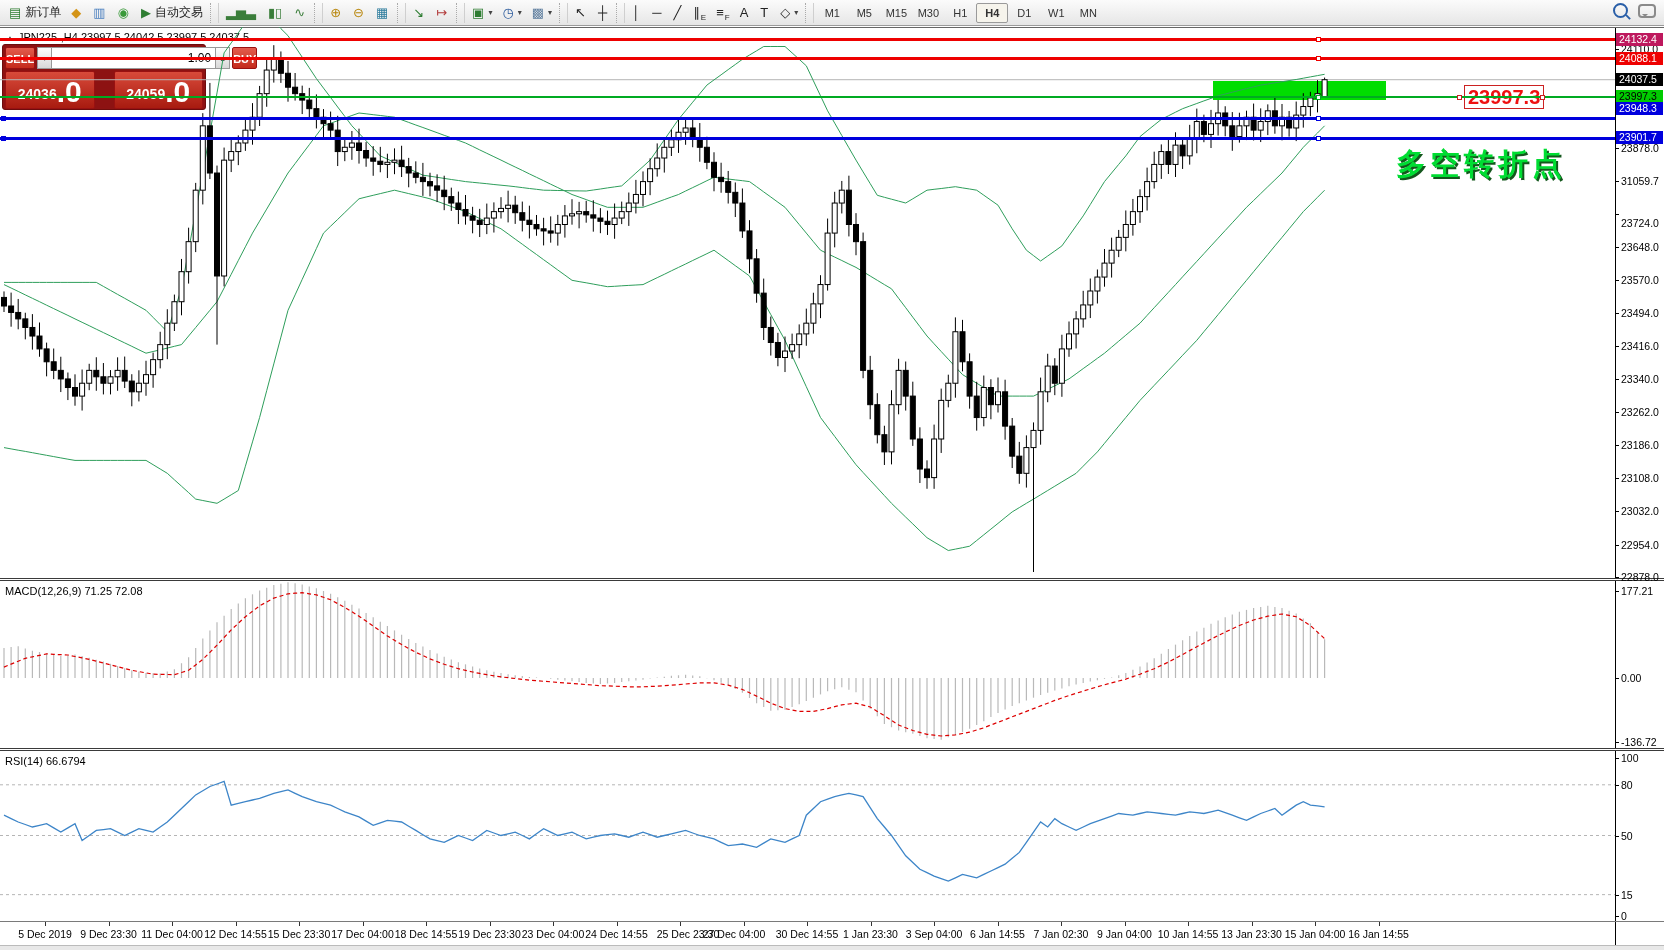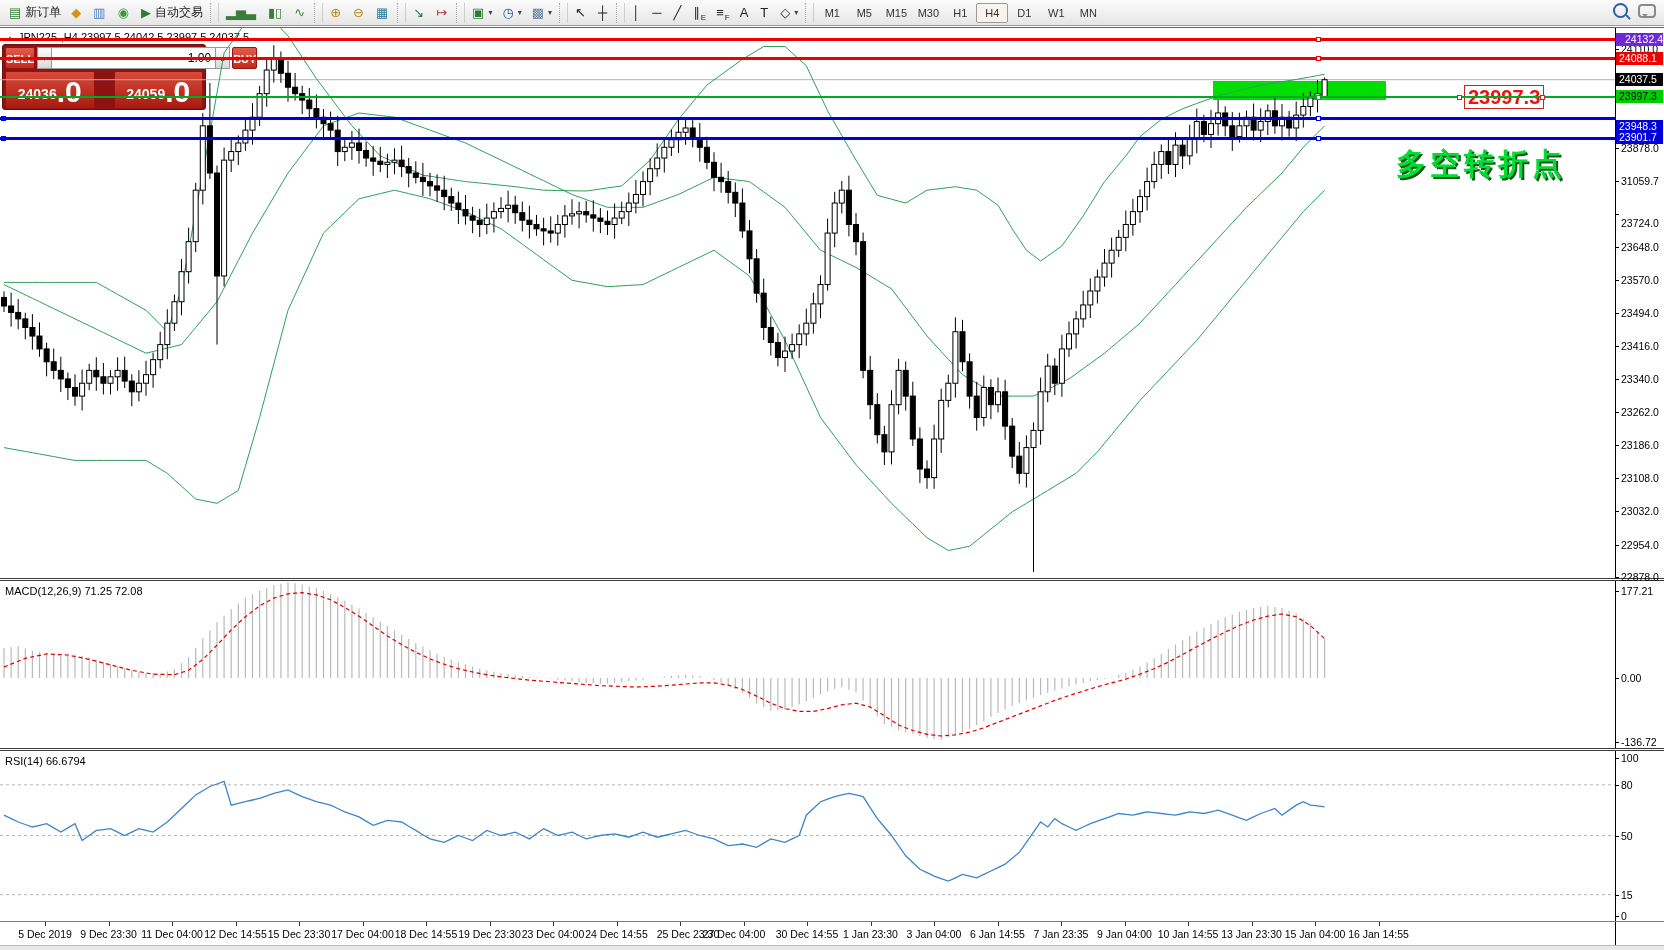--- a/index.html
+++ b/index.html
@@ -10,21 +10,21 @@
     display:flex;align-items:center;padding-left:4px;box-sizing:border-box;}
   .tb-item{display:flex;align-items:center;height:22px;padding:0 4px;border:1px solid transparent;
     border-radius:2px;font-size:12px;color:#222;cursor:default;white-space:nowrap;}
   .tb-glyph{font-size:13px;line-height:22px;margin-right:2px;}
   .tb-label{font-size:12px;margin-left:2px;}
   .tb-sub{font-size:8px;margin-left:-1px;align-self:flex-end;padding-bottom:2px;}
   .tb-dd{font-size:8px;color:#444;margin-left:2px;}
   .tb-sep{width:7px;height:20px;margin:0 2px;border-left:1px dotted #aaa;border-right:1px solid #cfcfcf;}
   .tf-btn{height:18px;min-width:24px;text-align:center;font-size:11px;line-height:18px;
     padding:0 3px;border:1px solid transparent;color:#333;}
-  .tf-btn.active{background:#f6f4ec;border:1px solid #9a9a9a;border-radius:2px;}
+  .tf-btn.active{background:#f6f4ec;border:1px solid #9a9a9a;border-radius:2px;font-weight:bold;}
   #tb-right{position:absolute;right:8px;top:2px;display:flex;gap:10px;align-items:center;}
   .lens{width:11px;height:11px;border:2px solid #2a5fa8;border-radius:50%;position:relative;}
   .lens:after{content:"";position:absolute;width:6px;height:2px;background:#2a5fa8;transform:rotate(45deg);
     right:-5px;bottom:-2px;}
   .chat{width:14px;height:10px;border:2px solid #8a8a8a;border-radius:4px;position:relative;margin-top:2px;}
   .chat:after{content:"";position:absolute;left:2px;bottom:-4px;border:3px solid transparent;border-top-color:#8a8a8a;}
   
   .hline{position:absolute;left:0;}
   .axis-line{position:absolute;left:1615px;top:27px;width:1px;height:918px;background:#000;}
   .pane-sep{position:absolute;left:0;width:1664px;height:3px;background:#fff;border-top:1px solid #3a3a3a;border-bottom:1px solid #3a3a3a;box-sizing:border-box;}
@@ -642,25 +642,25 @@
     <div class="tick-mark" style="top: 445.006px;"></div>
     <div class="tick-label" style="top: 439.006px;">23186.0</div>
     <div class="tick-mark" style="top: 478.468px;"></div>
     <div class="tick-label" style="top: 472.468px;">23108.0</div>
     <div class="tick-mark" style="top: 511.072px;"></div>
     <div class="tick-label" style="top: 505.072px;">23032.0</div>
     <div class="tick-mark" style="top: 544.534px;"></div>
     <div class="tick-label" style="top: 538.534px;">22954.0</div>
     <div class="tick-mark" style="top: 577.138px;"></div>
     <div class="tick-label" style="top: 571.138px;">22878.0</div>
-    <div class="line-label" style="top: 32.5px; background: #6d28d9; color: rgb(255, 255, 255); text-align: right;">24132.4</div>
+    <div class="line-label" style="top: 32.5px; background: #be185d; color: rgb(255, 255, 255);">24132.4</div>
     <div class="line-label" style="top: 51.5047px; background: rgb(238, 0, 0); color: rgb(255, 255, 255);">24088.1</div>
     <div class="line-label" style="top: 73.2121px; background: rgb(0, 0, 0); color: rgb(255, 255, 255);">24037.5</div>
     <div class="line-label" style="top: 90.4579px; background: rgb(0, 204, 0); color: rgb(0, 0, 0);">23997.3</div>
-    <div class="line-label" style="top: 120px; background: rgb(0, 0, 221); color: rgb(255, 255, 255);">23948.3</div>
+    <div class="line-label" style="top: 102px; background: rgb(0, 0, 221); color: rgb(255, 255, 255);">23948.3</div>
     <div class="line-label" style="top: 131.47px; background: rgb(0, 0, 221); color: rgb(255, 255, 255);">23901.7</div>
     <svg width="1615" height="167" viewBox="0 581 1615 167" style="left:0;top:581px">
       <line x1="4" x2="4" y1="678" y2="647.915" stroke="#b9b9b9" stroke-width="1.2"></line>
       <line x1="11.1" x2="11.1" y1="678" y2="647.0945" stroke="#b9b9b9" stroke-width="1.2"></line>
       <line x1="18.2" x2="18.2" y1="678" y2="646.274" stroke="#b9b9b9" stroke-width="1.2"></line>
       <line x1="25.299999999999997" x2="25.299999999999997" y1="678" y2="648.462" stroke="#b9b9b9" stroke-width="1.2"></line>
       <line x1="32.4" x2="32.4" y1="678" y2="650.65" stroke="#b9b9b9" stroke-width="1.2"></line>
       <line x1="39.5" x2="39.5" y1="678" y2="652.0175" stroke="#b9b9b9" stroke-width="1.2"></line>
       <line x1="46.599999999999994" x2="46.599999999999994" y1="678" y2="653.385" stroke="#b9b9b9" stroke-width="1.2"></line>
       <line x1="53.699999999999996" x2="53.699999999999996" y1="678" y2="654.7525" stroke="#b9b9b9" stroke-width="1.2"></line>
@@ -889,25 +889,25 @@
     <div class="date-label" style="left: 616.5px;">24 Dec 14:55</div>
     <div class="date-tick" style="left: 680px;"></div>
     <div class="date-label" style="left: 680px; margin-left: 8px;">25 Dec 23:30</div>
     <div class="date-tick" style="left: 743.5px;"></div>
     <div class="date-label" style="left: 705px; margin-left: 29px;">27 Dec 04:00</div>
     <div class="date-tick" style="left: 807px;"></div>
     <div class="date-label" style="left: 807px;">30 Dec 14:55</div>
     <div class="date-tick" style="left: 870.5px;"></div>
     <div class="date-label" style="left: 870.5px;">1 Jan 23:30</div>
     <div class="date-tick" style="left: 934px;"></div>
-    <div class="date-label" style="left: 934px;">3 Jan 04:00</div>
+    <div class="date-label" style="left: 934px;">3 Sep 04:00</div>
     <div class="date-tick" style="left: 997.5px;"></div>
     <div class="date-label" style="left: 997.5px;">6 Jan 14:55</div>
     <div class="date-tick" style="left: 1061px;"></div>
-    <div class="date-label" style="left: 1061px;">7 Jan 23:35</div>
+    <div class="date-label" style="left: 1061px;">7 Jan 02:30</div>
     <div class="date-tick" style="left: 1124.5px;"></div>
     <div class="date-label" style="left: 1124.5px;">9 Jan 04:00</div>
     <div class="date-tick" style="left: 1188px;"></div>
     <div class="date-label" style="left: 1188px;">10 Jan 14:55</div>
     <div class="date-tick" style="left: 1251.5px;"></div>
     <div class="date-label" style="left: 1251.5px;">13 Jan 23:30</div>
     <div class="date-tick" style="left: 1315px;"></div>
     <div class="date-label" style="left: 1315px;">15 Jan 04:00</div>
     <div class="date-tick" style="left: 1378.5px;"></div>
     <div class="date-label" style="left: 1378.5px;">16 Jan 14:55</div>

